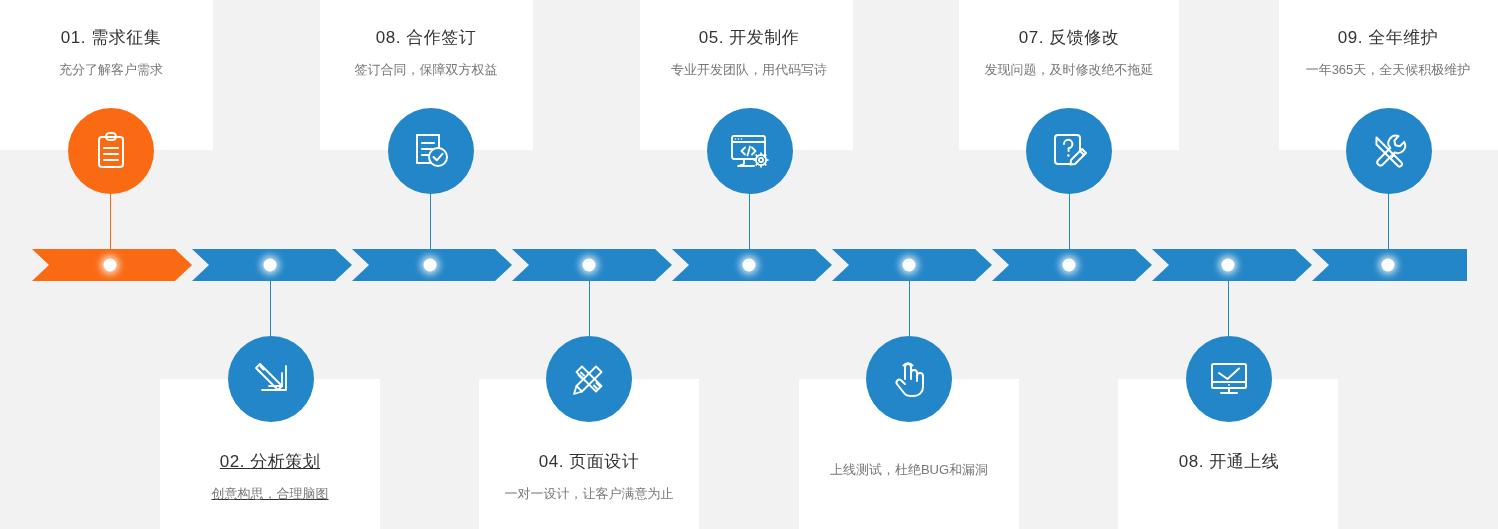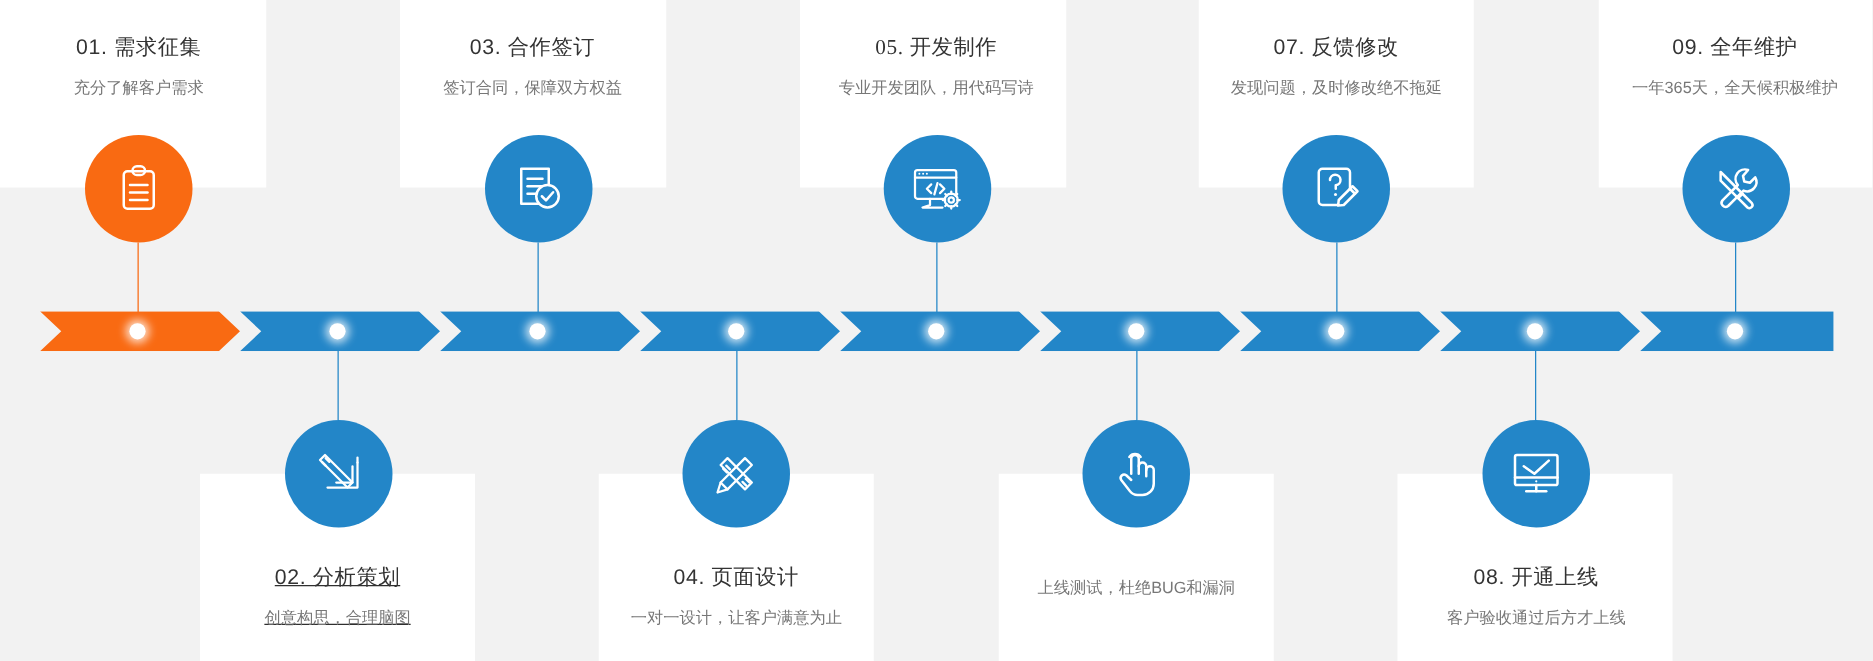--- a/index.html
+++ b/index.html
@@ -183,21 +183,21 @@
         <path d="M8 6 H30 V34 H8 Z"></path>
         <line x1="13" y1="14" x2="25" y2="14"></line>
         <line x1="13" y1="20" x2="25" y2="20"></line>
         <line x1="13" y1="26" x2="20" y2="26"></line>
         <circle cx="29" cy="28" r="9" fill="#2386c8"></circle>
         <path d="M24.5 28 L27.8 31.3 L33.5 24.8"></path>
       </svg>
     </span>
   </div>
   <div class="label" style="left:266px; top:26px;">
-    <div class="title">03. 合作签订</div>
+    <div class="title">08. 合作签订</div>
     <div class="desc">签订合同，保障双方权益</div>
   </div>
 
   <div class="circle" style="left:546px; top:336px;">
     <span>
       <svg width="46" height="46" viewBox="0 0 46 46" fill="none" stroke="#ffffff" stroke-width="1.8" stroke-linecap="round" stroke-linejoin="round">
 
         <path d="M8 38 L10.5 30 L30 10.5 L35.5 16 L16 35.5 Z"></path>
         <path d="M10.5 30 L16 35.5"></path>
 
@@ -225,21 +225,21 @@
         <path d="M19 20.5 L15.5 24 L19 27.5"></path>
         <path d="M26 20.5 L29.5 24 L26 27.5"></path>
         <line x1="24" y1="19.5" x2="21.5" y2="28.5"></line>
         <path d="M18 32 L18 37 L12 39 L28 39"></path>
         <circle cx="35" cy="33" r="5.2" fill="#2386c8"></circle>
         <circle cx="35" cy="33" r="2.1"></circle>
         <path d="M35 26.2 L35 28.2 M35 37.8 L35 39.8 M28.2 33 L30.2 33 M39.8 33 L41.8 33 M30.2 28.2 L31.6 29.6 M38.4 36.4 L39.8 37.8 M39.8 28.2 L38.4 29.6 M31.6 36.4 L30.2 37.8"></path>
       </svg>
     </span>
   </div>
-  <div class="label" style="left:589px; top:26px;font-family:Liberation Serif, serif;">
+  <div class="label" style="left:589px; top:26px;">
     <div class="title">05. 开发制作</div>
     <div class="desc">专业开发团队，用代码写诗</div>
   </div>
 
   <div class="circle" style="left:866px; top:336px;">
     <span>
       <svg width="44" height="44" viewBox="0 0 44 44" fill="none" stroke="#ffffff" stroke-width="2" stroke-linecap="round" stroke-linejoin="round">
         <path d="M18 22 V10 a3 3 0 0 1 6 0 v12"></path>
         <path d="M24 16 a3 3 0 0 1 6 0 v8"></path>
         <path d="M30 19 a3 3 0 0 1 6 0 v11 a9 9 0 0 1 -9 9 h-4 a8 8 0 0 1 -6 -3 l-7 -9 a2.8 2.8 0 0 1 4 -3.8 L18 27"></path>
@@ -274,21 +274,20 @@
         <line x1="6" y1="26" x2="40" y2="26"></line>
         <circle cx="23" cy="29" r="0.9" fill="#ffffff" stroke="none"></circle>
         <path d="M13 17 L21.5 23 L33 12.5"></path>
         <path d="M23 32 L23 37"></path>
         <line x1="15" y1="37" x2="31" y2="37"></line>
       </svg>
     </span>
   </div>
   <div class="label" style="left:1069px; top:450px;">
     <div class="title">08. 开通上线</div>
-    <div class="desc">客户验收通过后方才上线</div>
   </div>
 
   <div class="circle" style="left:1346px; top:108px;">
     <span>
       <svg width="46" height="46" viewBox="0 0 46 46" fill="none" stroke="#ffffff" stroke-width="2" stroke-linecap="round" stroke-linejoin="round">
 
         <path d="M32.5 8 a7.5 7.5 0 0 0 -8.2 12 L12 32.3 a3.2 3.2 0 0 0 4.5 4.5 L28.8 24.5 a7.5 7.5 0 0 0 9.4 -10.6 l-4.3 4.3 -4.5 -1 -1 -4.5 Z"></path>
 
         <path d="M10.5 9.5 L14 13 L28 27 L24.5 30.5 L10.5 16.5 Z" fill="none"></path>
         <path d="M28 27 L35.5 34.5 a2.5 2.5 0 0 1 -3.5 3.5 L24.5 30.5"></path>

